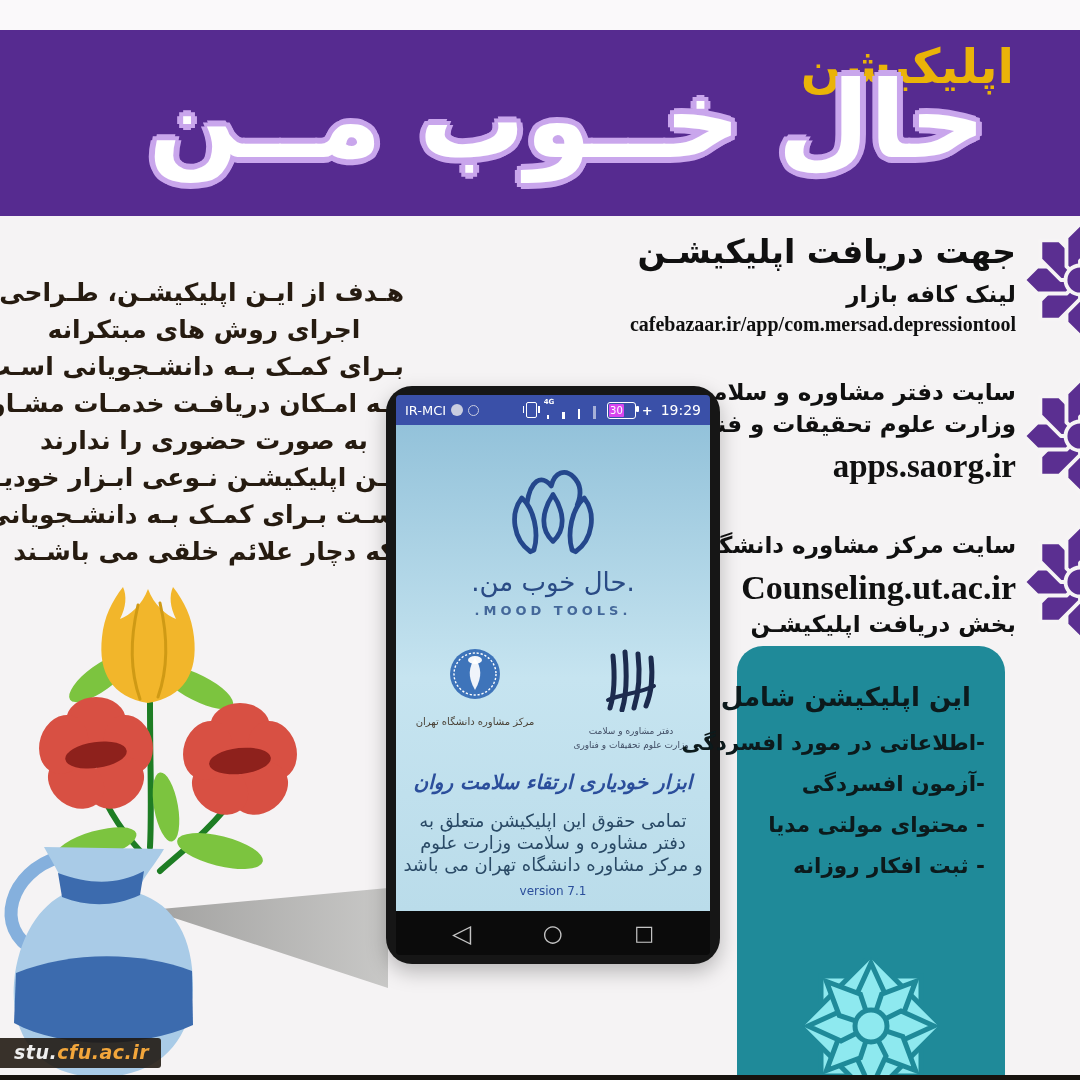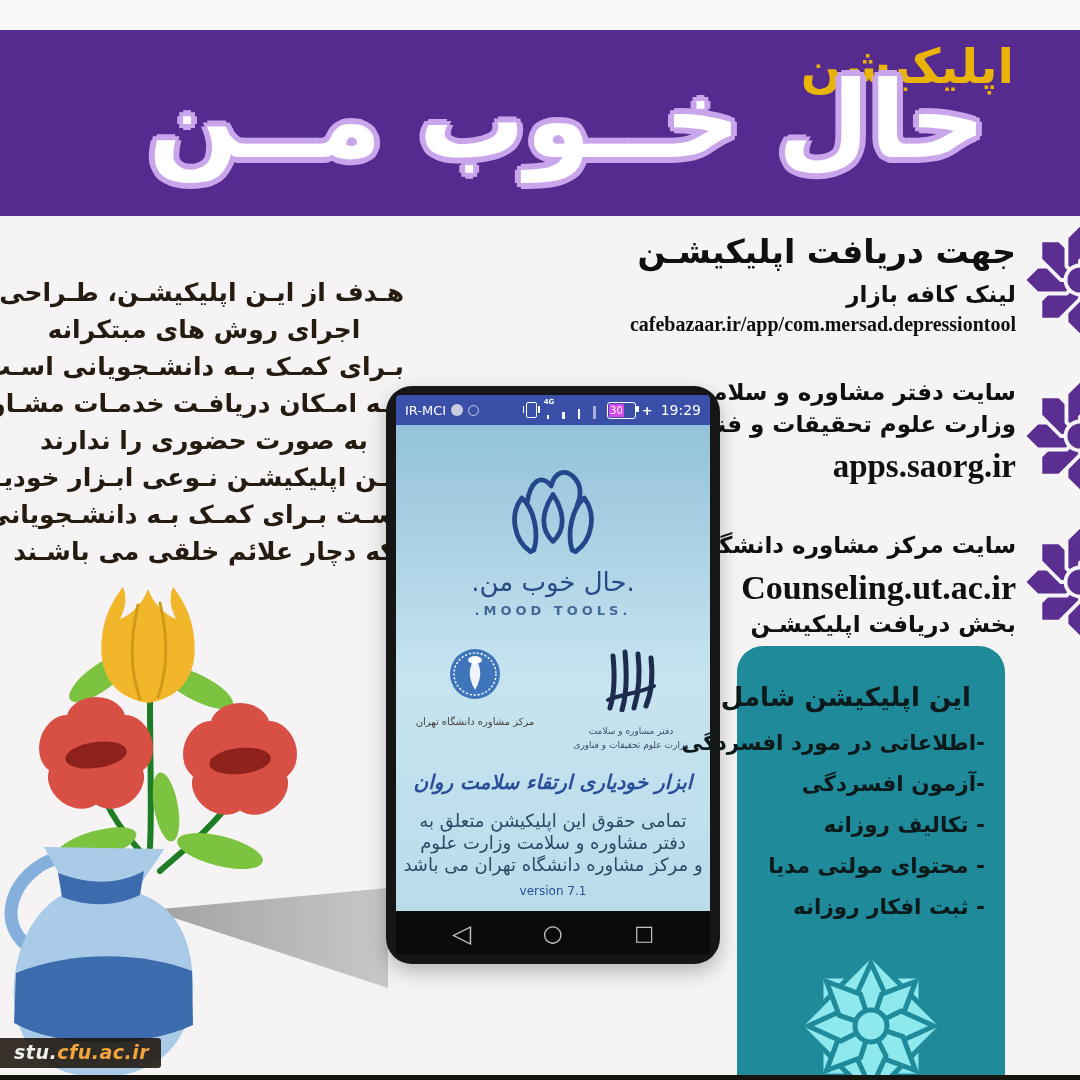--- a/index.html
+++ b/index.html
@@ -268,21 +268,20 @@
         <span class="nav-rec">□</span>
       </div>
 
     </div>
   </div>
 
   <div class="features">
     <div class="ftitle">این اپلیکیشن شامل</div>
     <div class="fitem">-اطلاعاتی در مورد افسردگی</div>
     <div class="fitem">-آزمون افسردگی</div>
-    <div class="fitem">- تکالیف روزانه</div>
     <div class="fitem">- محتوای مولتی مدیا</div>
     <div class="fitem">- ثبت افکار روزانه</div>
     <svg class="fstar" width="170" height="170" viewBox="0 0 170 170">
       <g fill="#8ee9ef" stroke="#1f8a99" stroke-width="5" stroke-linejoin="miter">
         <rect x="35" y="35" width="100" height="100"></rect>
         <rect x="35" y="35" width="100" height="100" transform="rotate(45 85 85)"></rect>
         <path d="M85,85 L100,55 L85,22 L70,55 Z"></path>
         <path d="M85,85 L100,55 L85,22 L70,55 Z" transform="rotate(45 85 85)"></path>
         <path d="M85,85 L100,55 L85,22 L70,55 Z" transform="rotate(90 85 85)"></path>
         <path d="M85,85 L100,55 L85,22 L70,55 Z" transform="rotate(135 85 85)"></path>

